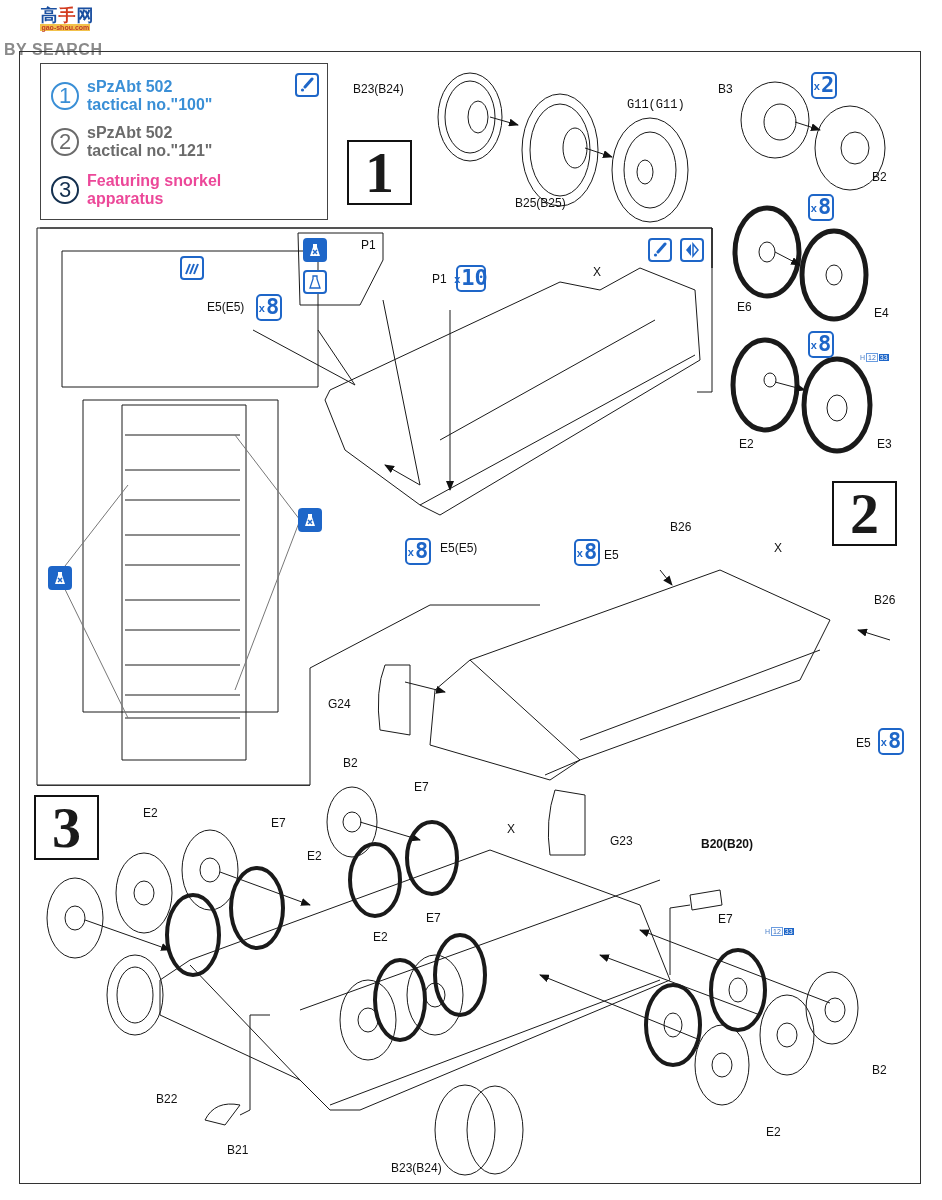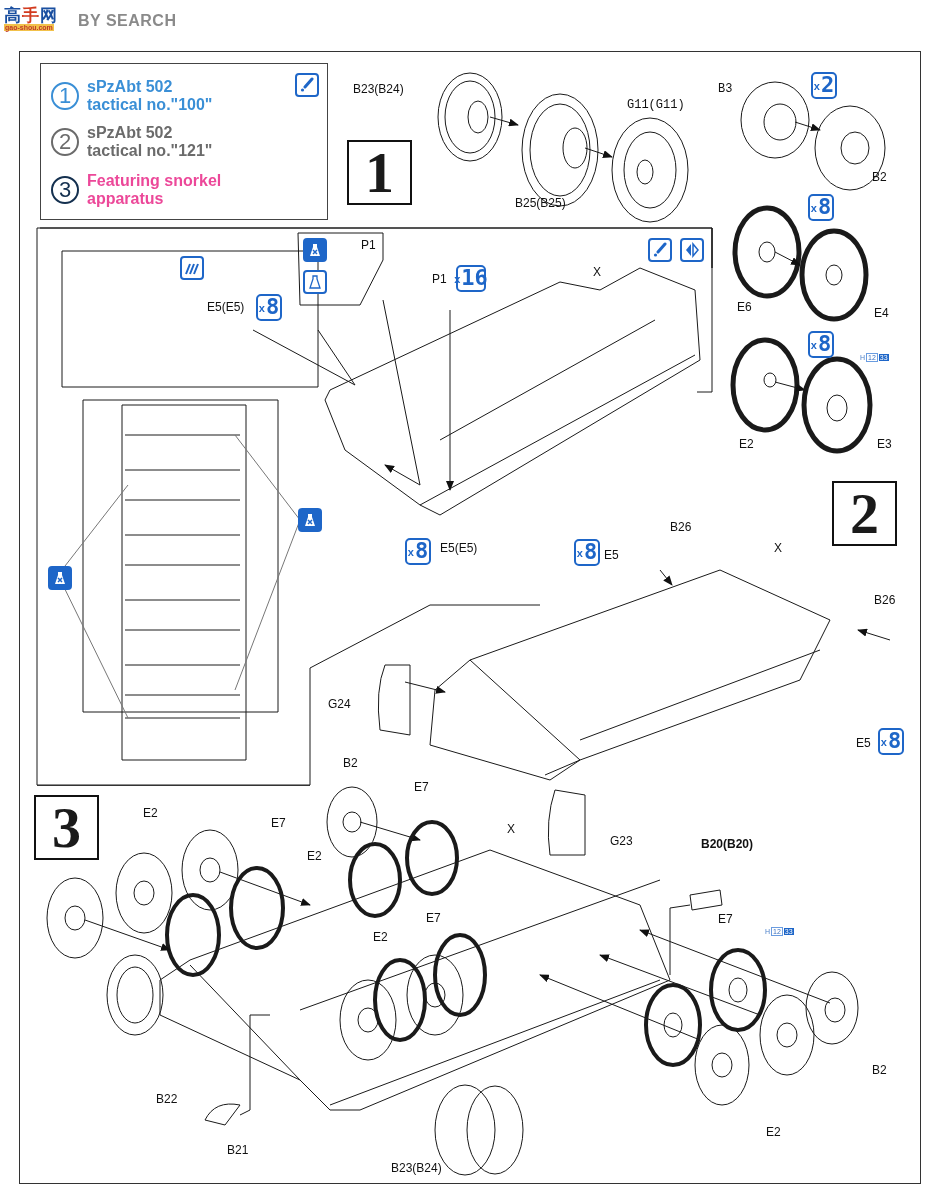--- a/index.html
+++ b/index.html
@@ -1,19 +1,19 @@
 <!DOCTYPE html>
 <html><head>
 <meta charset="utf-8">
 <style>
   html, body { margin:0; padding:0; background:#ffffff; }
   body { width:942px; height:1200px; position:relative; overflow:hidden;
          font-family:"Liberation Sans", sans-serif; color:#1a1a1a; }
   .abs { position:absolute; }
-  .watermark { left:4px; top:4px; display:flex; align-items:center; gap:12px; }
+  .watermark { left:4px; top:4px; display:flex; align-items:flex-end; gap:4px;flex-direction:column; }
   .wm-logo { width:62px; height:30px; position:relative; }
   .wm-cn { font-size:17px; font-weight:bold; color:#1a4fa0; letter-spacing:1px; font-family:"DejaVu Sans", sans-serif; }
   .wm-cn .mid { color:#d23a1e; }
   .wm-url { font-size:7px; color:#c0392b; font-weight:bold; background:#f2c14a; padding:0 1px; position:absolute; left:0; top:20px; }
   .wm-text { font-size:16px; font-weight:bold; color:#8a8a8a; margin-top:3px; letter-spacing:0.5px; }
 
   .page-frame { left:19px; top:51px; width:902px; height:1133px; border:1px solid #333; box-sizing:border-box; }
 
   .legend-box { left:40px; top:63px; width:288px; height:157px; border:1.5px solid #444; box-sizing:border-box; }
   .legend-item { position:absolute; left:10px; display:flex; align-items:center; gap:8px; }
@@ -245,21 +245,21 @@
   </div>
 </div>
 
 <div class="abs step-num" style="left:347px;top:140px;width:65px;height:65px;">1</div>
 <div class="abs step-num" style="left:832px;top:481px;width:65px;height:65px;">2</div>
 <div class="abs step-num" style="left:34px;top:795px;width:65px;height:65px;">3</div>
 
 <span class="abs part-label" style="left:353px;top:82px;">B23(B24)</span>
 <span class="abs part-label" style="left:515px;top:196px;text-align:center;">B25(B25)</span>
 <span class="abs part-label" style="left:627px;top:98px;font-family:Liberation Mono, monospace;">G11(G11)</span>
-<span class="abs part-label" style="left:718px;top:82px;font-family:Liberation Mono, monospace;">B3</span>
+<span class="abs part-label" style="left:718px;top:82px;">B3</span>
 <span class="abs part-label" style="left:872px;top:170px;">B2</span>
 <span class="abs part-label" style="left:737px;top:300px;">E6</span>
 <span class="abs part-label" style="left:874px;top:306px;">E4</span>
 <span class="abs part-label" style="left:739px;top:437px;">E2</span>
 <span class="abs part-label" style="left:877px;top:437px;">E3</span>
 <span class="abs part-label" style="left:207px;top:300px;">E5(E5)</span>
 <span class="abs part-label" style="left:361px;top:238px;">P1</span>
 <span class="abs part-label" style="left:432px;top:272px;">P1</span>
 <span class="abs part-label" style="left:593px;top:265px;">X</span>
 <span class="abs part-label" style="left:440px;top:541px;">E5(E5)</span>
@@ -275,21 +275,21 @@
 <div class="abs qty-badge" style="left:808px;top:331px;width:26px;height:27px;">
     <span class="x">x</span>
     <span class="n">8</span>
   </div>
 <div class="abs qty-badge" style="left:256px;top:294px;width:26px;height:27px;">
     <span class="x">x</span>
     <span class="n">8</span>
   </div>
 <div class="abs qty-badge" style="left:456px;top:265px;width:30px;height:27px;">
     <span class="x">x</span>
-    <span class="n">16</span>
+    <span class="n">10</span>
   </div>
 <div class="abs qty-badge" style="left:405px;top:538px;width:26px;height:27px;">
     <span class="x">x</span>
     <span class="n">8</span>
   </div>
 
 <div class="abs icon-badge" style="left:180px;top:256px;">
   <svg width="16" height="16" viewBox="0 0 16 16">
       <path d="M2,14 L6,4 M6,14 L10,4 M10,14 L14,4" stroke="#1e66c8" stroke-width="2"></path>
     </svg>

